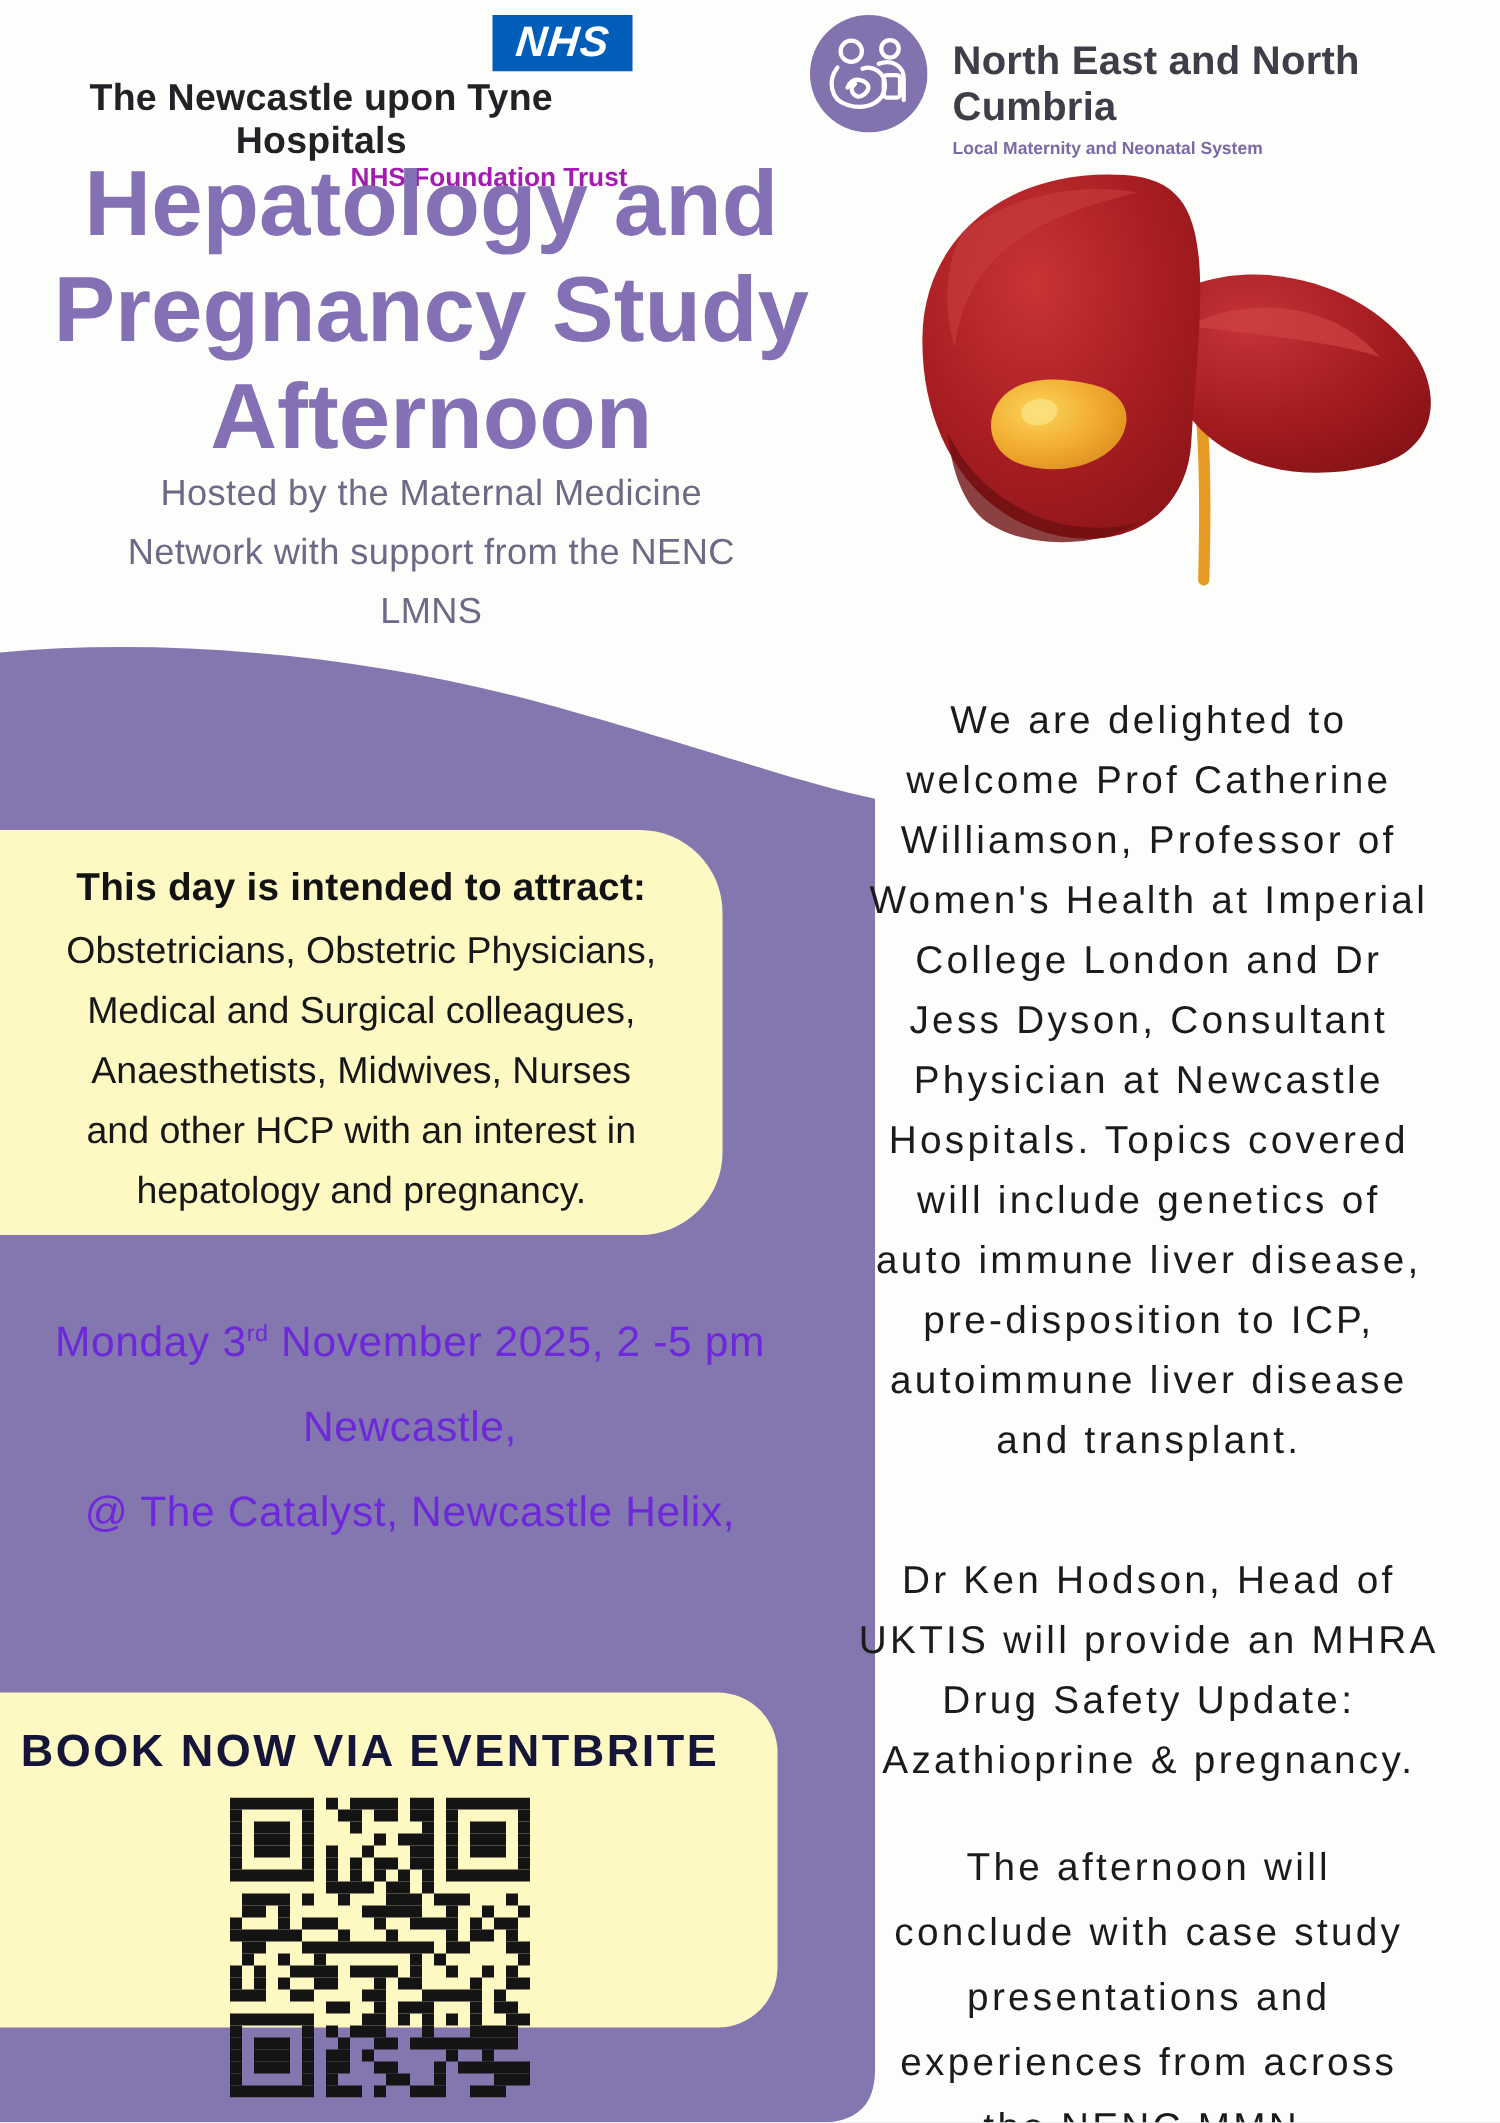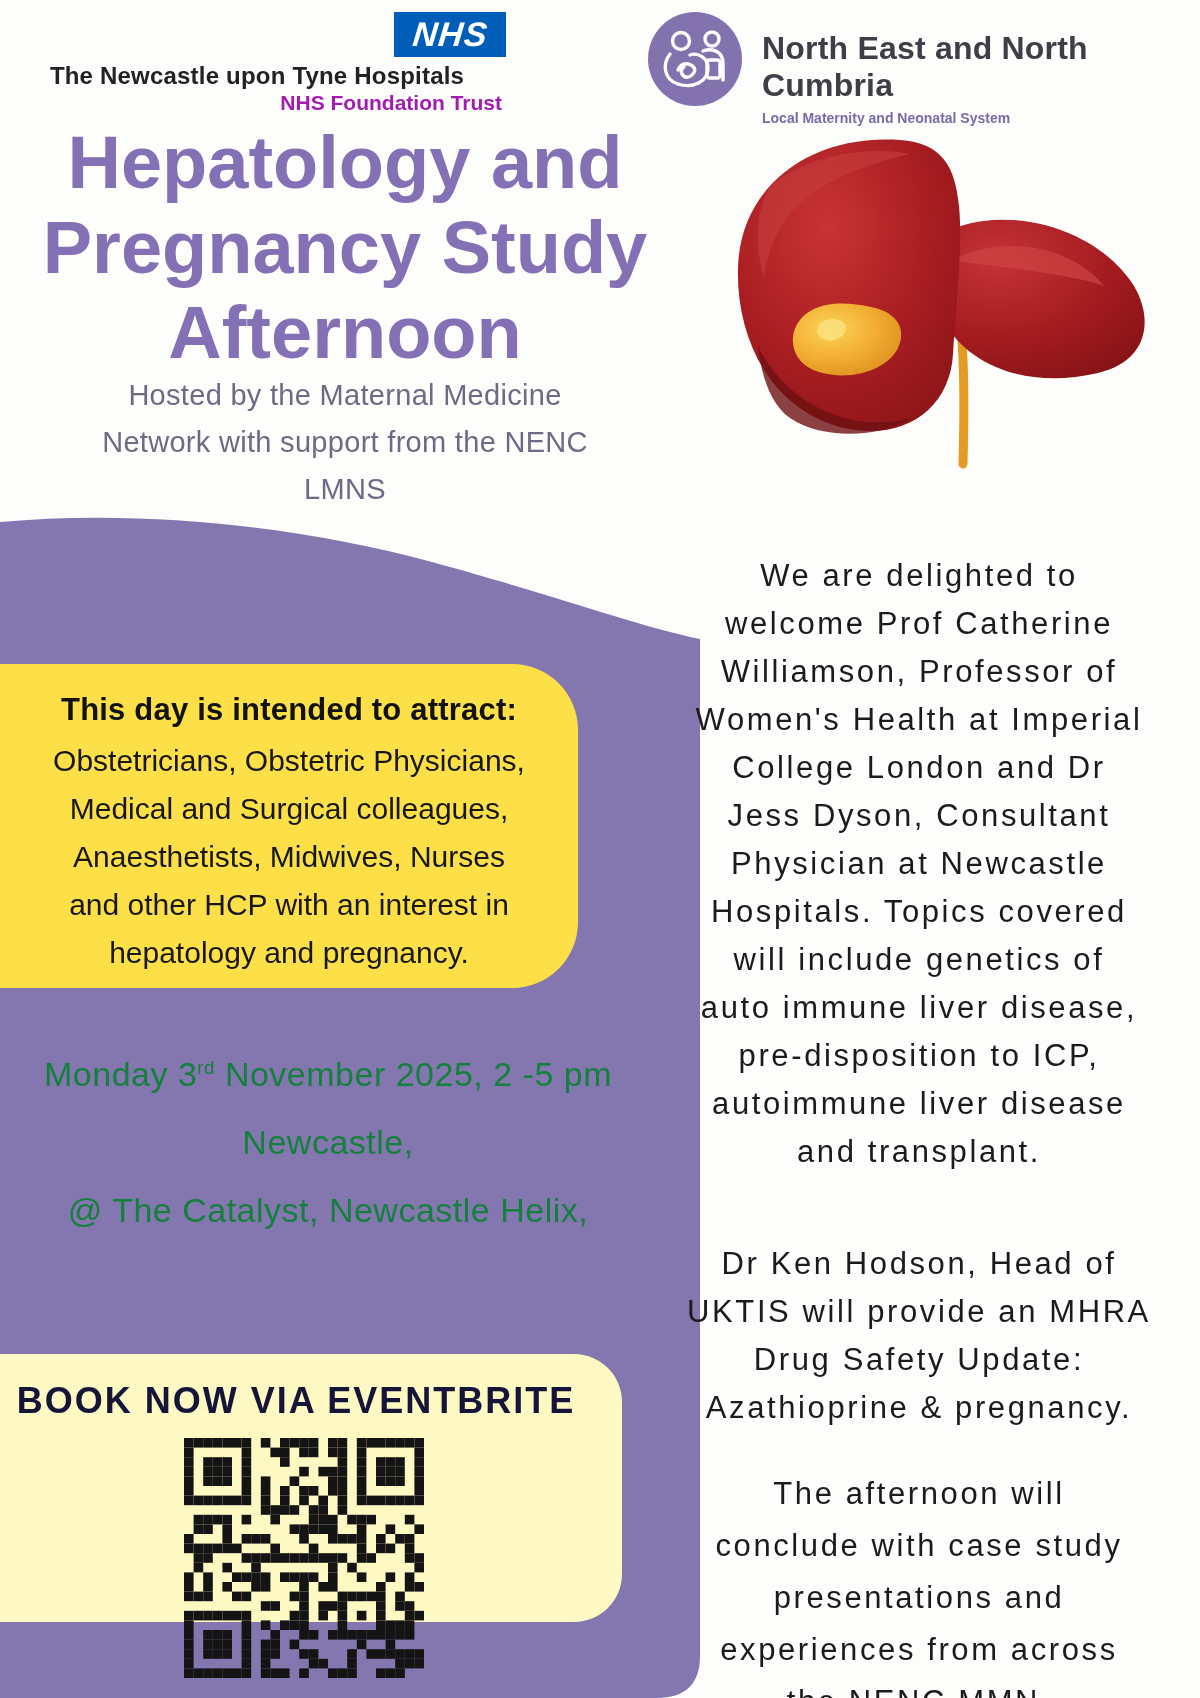--- a/index.html
+++ b/index.html
@@ -11,21 +11,21 @@
   
   .nhs-block{position:absolute;left:8px;top:12px;width:498px;}
   .nhs-badge{
     width:112px;height:45px;background:#005EB8;margin-left:auto;margin-right:0;
     display:flex;align-items:center;justify-content:center;
   }
   .nhs-badge span{
     color:#fff;font-weight:700;font-style:italic;font-size:34px;letter-spacing:1px;
     transform:skewX(-6deg);
   }
-  .trust-name{margin-top:5px;font-size:24px;font-weight:600;color:#222226;text-align:center;letter-spacing:.2px;}
+  .trust-name{margin-top:5px;font-size:30px;font-weight:600;color:#222226;text-align:center;letter-spacing:.2px;}
   .trust-sub{margin-top:1px;font-size:21px;font-weight:600;color:#a21caf;text-align:right;padding-right:4px;}
   .nenc-block{position:absolute;left:648px;top:12px;display:flex;align-items:flex-start;}
   .nenc-circle{width:94px;height:94px;flex:0 0 auto;}
   .nenc-text{margin-left:20px;padding-top:18px;}
   .nenc-title{font-size:32px;font-weight:700;color:#3f3e48;letter-spacing:.2px;}
   .nenc-sub{margin-top:6px;font-size:14px;font-weight:600;color:#7a6aa6;}
   
   .main-title{
     position:absolute;left:28px;top:120px;width:634px;
     font-size:74px;line-height:85px;font-weight:700;color:#8470B4;
@@ -36,28 +36,28 @@
     font-size:29px;line-height:47px;color:#6e6a85;
     text-align:center;white-space:pre-line;letter-spacing:.3px;
   }
   
   .liver{position:absolute;left:700px;top:126px;width:480px;height:440px;}
   
   .purple-shape{position:absolute;left:0;top:0;width:1200px;height:1698px;z-index:1;pointer-events:none;}
   
   .attract-box{
     position:absolute;z-index:2;left:0;top:664px;width:578px;height:324px;
-    background:#fde047;border-radius:0 66px 66px 0;
+    background:#fef9c3;border-radius:0 66px 66px 0;
     text-align:center;color:#121212;
   }
   .attract-heading{padding-top:28px;font-size:31px;font-weight:700;letter-spacing:.2px;}
   .attract-body{margin-top:9px;font-size:30px;line-height:48px;white-space:pre-line;color:#171717;}
   .event-details{
     position:absolute;z-index:2;left:0;top:1040px;width:656px;
-    text-align:center;color:#15803d;font-size:34px;line-height:68px;letter-spacing:.5px;
+    text-align:center;color:#6d28d9;font-size:34px;line-height:68px;letter-spacing:.5px;
   }
   .event-details sup{font-size:0.55em;vertical-align:super;line-height:0;}
   .book-box{
     position:absolute;z-index:2;left:0;top:1354px;width:622px;height:268px;
     background:#fef9c3;border-radius:0 48px 48px 0;
   }
   .book-heading{
     padding:26px 44px 0 14px;text-align:center;
     font-size:36px;font-weight:700;letter-spacing:2px;color:#15153a;
   }

